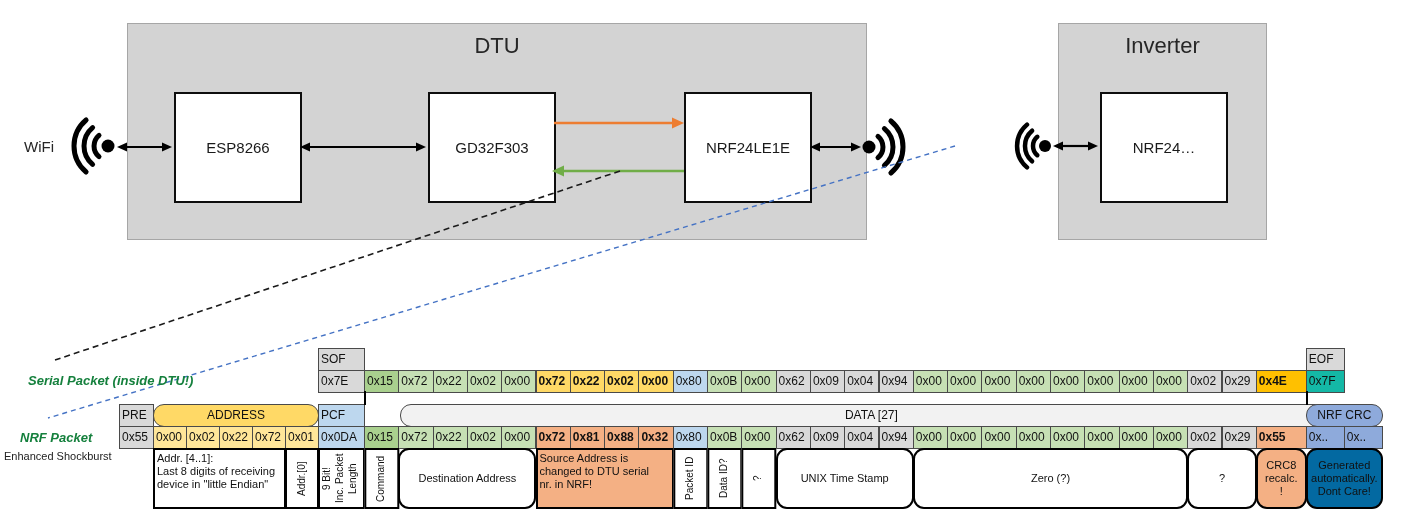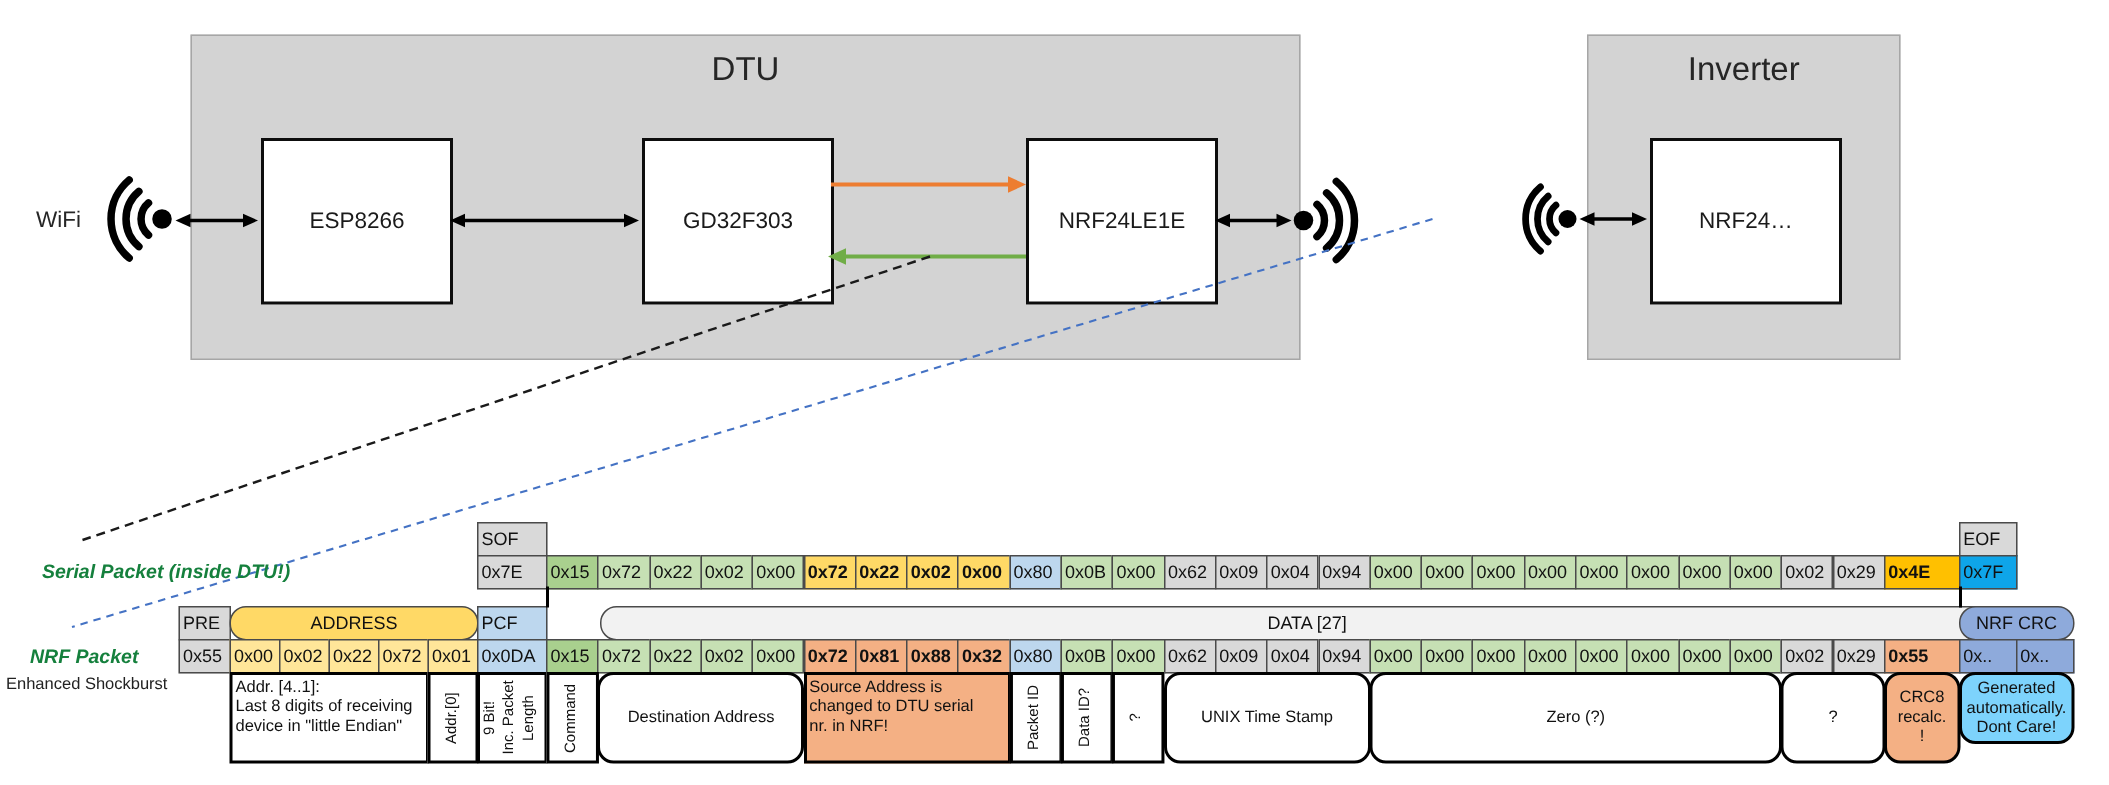--- a/index.html
+++ b/index.html
@@ -138,21 +138,21 @@
       <div class="cell" style="left: 947.1px; top: 370px; width: 35.3px; height: 23px; background: rgb(198, 224, 180);">0x00</div>
       <div class="cell" style="left: 981.4px; top: 370px; width: 35.3px; height: 23px; background: rgb(198, 224, 180);">0x00</div>
       <div class="cell" style="left: 1015.7px; top: 370px; width: 35.3px; height: 23px; background: rgb(198, 224, 180);">0x00</div>
       <div class="cell" style="left: 1050px; top: 370px; width: 35.3px; height: 23px; background: rgb(198, 224, 180);">0x00</div>
       <div class="cell" style="left: 1084.3px; top: 370px; width: 35.3px; height: 23px; background: rgb(198, 224, 180);">0x00</div>
       <div class="cell" style="left: 1118.6px; top: 370px; width: 35.3px; height: 23px; background: rgb(198, 224, 180);">0x00</div>
       <div class="cell" style="left: 1152.9px; top: 370px; width: 35.3px; height: 23px; background: rgb(198, 224, 180);">0x00</div>
       <div class="cell" style="left: 1187.2px; top: 370px; width: 35.3px; height: 23px; background: rgb(217, 217, 217);">0x02</div>
       <div class="cell" style="left: 1221.5px; top: 370px; width: 35.3px; height: 23px; background: rgb(217, 217, 217);">0x29</div>
       <div class="cell b" style="left: 1255.8px; top: 370px; width: 51px; height: 23px; background: rgb(255, 192, 0);">0x4E</div>
-      <div class="cell" style="left: 1305.8px; top: 370px; width: 39px; height: 23px; background: #0ea5e9;">0x7F</div>
+      <div class="cell" style="left: 1305.8px; top: 370px; width: 39px; height: 23px; background: #14b8a6;">0x7F</div>
       <div class="cell" style="left: 119px; top: 404px; width: 35px; height: 23px; background: rgb(217, 217, 217);">PRE</div>
       <div class="cell ctr" style="left: 153px; top: 404px; width: 166px; height: 23px; background: rgb(255, 217, 102);">ADDRESS</div>
       <div class="cell" style="left: 318px; top: 404px; width: 47px; height: 23px; background: rgb(189, 215, 238);">PCF</div>
       <div class="cell ctr" style="left: 364px; top: 404px; width: 942.8px; height: 23px; background: rgb(242, 242, 242); margin-left: 36px;">DATA [27]</div>
       <div class="cell ctr" style="left: 1305.8px; top: 404px; width: 77px; height: 23px; background: rgb(142, 170, 219);">NRF CRC</div>
       <div class="cell" style="left: 119px; top: 426px; width: 35px; height: 23px; background: rgb(217, 217, 217);">0x55</div>
       <div class="cell" style="left: 153px; top: 426px; width: 34px; height: 23px; background: rgb(255, 230, 153);">0x00</div>
       <div class="cell" style="left: 186px; top: 426px; width: 34px; height: 23px; background: rgb(255, 230, 153);">0x02</div>
       <div class="cell" style="left: 219px; top: 426px; width: 34px; height: 23px; background: rgb(255, 230, 153);">0x22</div>
       <div class="cell" style="left: 252px; top: 426px; width: 34px; height: 23px; background: rgb(255, 230, 153);">0x72</div>
@@ -201,20 +201,20 @@
 nr. in NRF!</div>
       <div class="cell ann vert" style="left: 672.7px; top: 448px; width: 35.3px; height: 61px; background: rgb(255, 255, 255); line-height: 30.3px;">Packet ID</div>
       <div class="cell ann vert" style="left: 707px; top: 448px; width: 35.3px; height: 61px; background: rgb(255, 255, 255); line-height: 30.3px;">Data ID?</div>
       <div class="cell ann vert" style="left: 741.3px; top: 448px; width: 35.3px; height: 61px; background: rgb(255, 255, 255); line-height: 30.3px;">?</div>
       <div class="cell ann ctr" style="left: 775.6px; top: 448px; width: 138.2px; height: 61px; background: rgb(255, 255, 255);">UNIX Time Stamp</div>
       <div class="cell ann ctr" style="left: 912.8px; top: 448px; width: 275.4px; height: 61px; background: rgb(255, 255, 255);">Zero (?)</div>
       <div class="cell ann ctr" style="left: 1187.2px; top: 448px; width: 69.6px; height: 61px; background: rgb(255, 255, 255);">?</div>
       <div class="cell ann ctr" style="left: 1255.8px; top: 448px; width: 51px; height: 61px; background: rgb(244, 176, 132);">CRC8
 recalc.
 !</div>
-      <div class="cell ann ctr" style="left: 1305.8px; top: 448px; width: 77px; height: 48px; background: #7dd3fc;">Generated
+      <div class="cell ann ctr" style="left: 1305.8px; top: 448px; width: 77px; height: 61px; background: #0369a1;">Generated
 automatically.
 Dont Care!</div>
     </div>
 
   <div class="vline" id="conn-left" style="top: 391px; height: 14px; left: 364px;"></div>
   <div class="vline" id="conn-right" style="top: 391px; height: 14px; left: 1305.8px;"></div>
 </div>
 
 </body></html>

